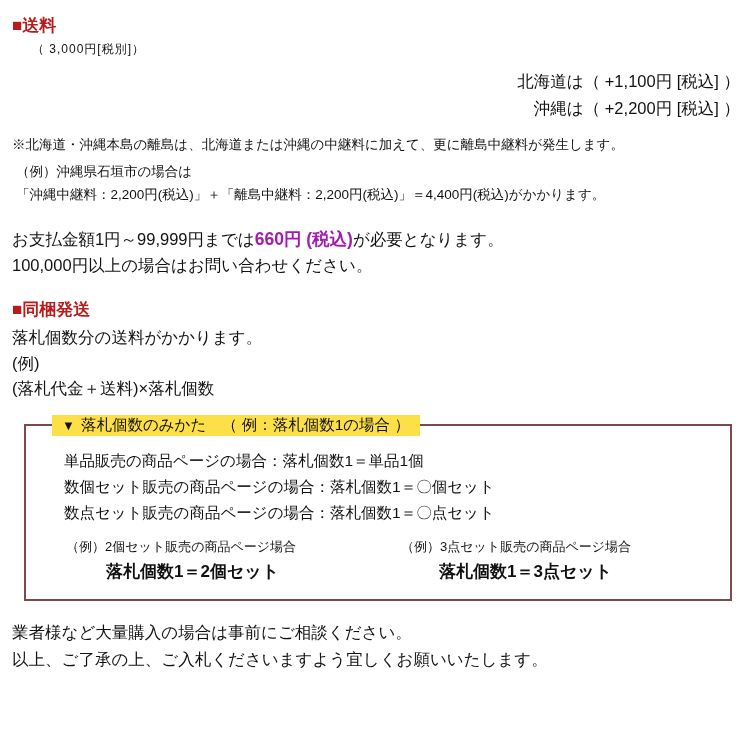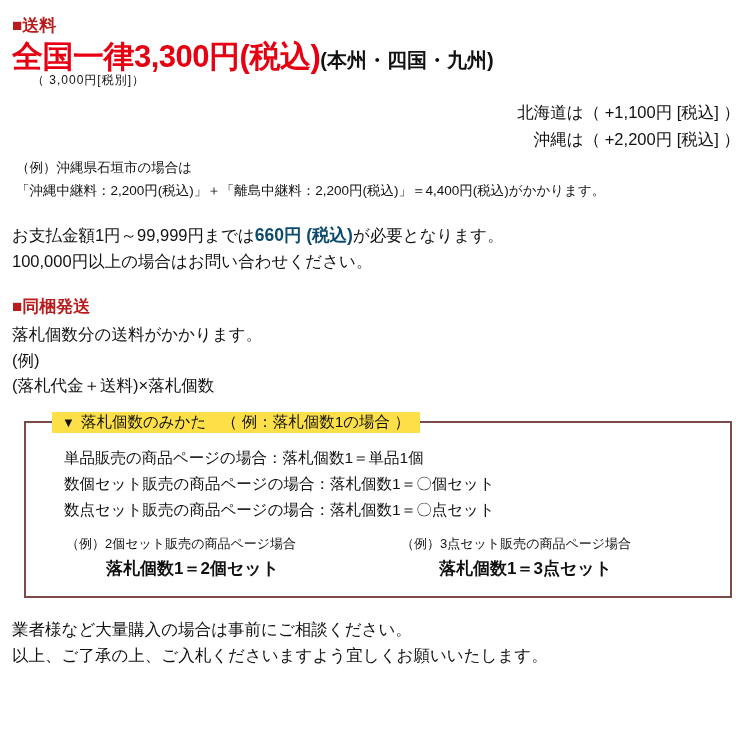--- a/index.html
+++ b/index.html
@@ -75,21 +75,21 @@
   .block {
     margin-top: 20px;
   }
   .body-line {
     font-size: 16.5px;
     line-height: 1.55;
     margin-left: 2px;
     white-space: nowrap;
   }
   .red-bold {
-    color: #0c4a6e;
+    color: #a21caf;
     font-weight: bold;
     font-size: 17.5px;
   }
   .box {
     position: relative;
     margin: 22px 8px 0 14px;
     border: 2px solid #7d4a4a;
     padding: 22px 14px 16px 14px;
   }
   .box-title {
@@ -142,30 +142,28 @@
   }
 </style>
 </head>
 <body>
 
 <div class="page">
 
   <div>
     <div class="section-head">■送料</div>
 
-    <div class="hl-line">
-      <span class="big-red">全国一律3,300円(税込)</span><span class="paren-black">(本州・四国・九州)</span>
-    </div>
     <div class="sub-tax">（ 3,000円[税別]）</div>
 
     <div class="row-lines">
       <div>北海道は（ +1,100円 [税込] ）</div>
       <div>沖縄は（ +2,200円 [税込] ）</div>
     </div>
 
+    <div class="note-small">※北海道・沖縄本島の離島は、北海道または沖縄の中継料に加えて、更に離島中継料が発生します。</div>
     <div class="note-small2">（例）沖縄県石垣市の場合は</div>
     <div class="note-small2" style="margin-top:2px;">「沖縄中継料：2,200円(税込)」＋「離島中継料：2,200円(税込)」＝4,400円(税込)がかかります。</div>
   </div>
 
   <div class="block">
     <div class="body-line">
       <span>お支払金額1円～99,999円までは</span><span class="red-bold">660円 (税込)</span><span>が必要となります。</span>
     </div>
     <div class="body-line">100,000円以上の場合はお問い合わせください。</div>
   </div>

